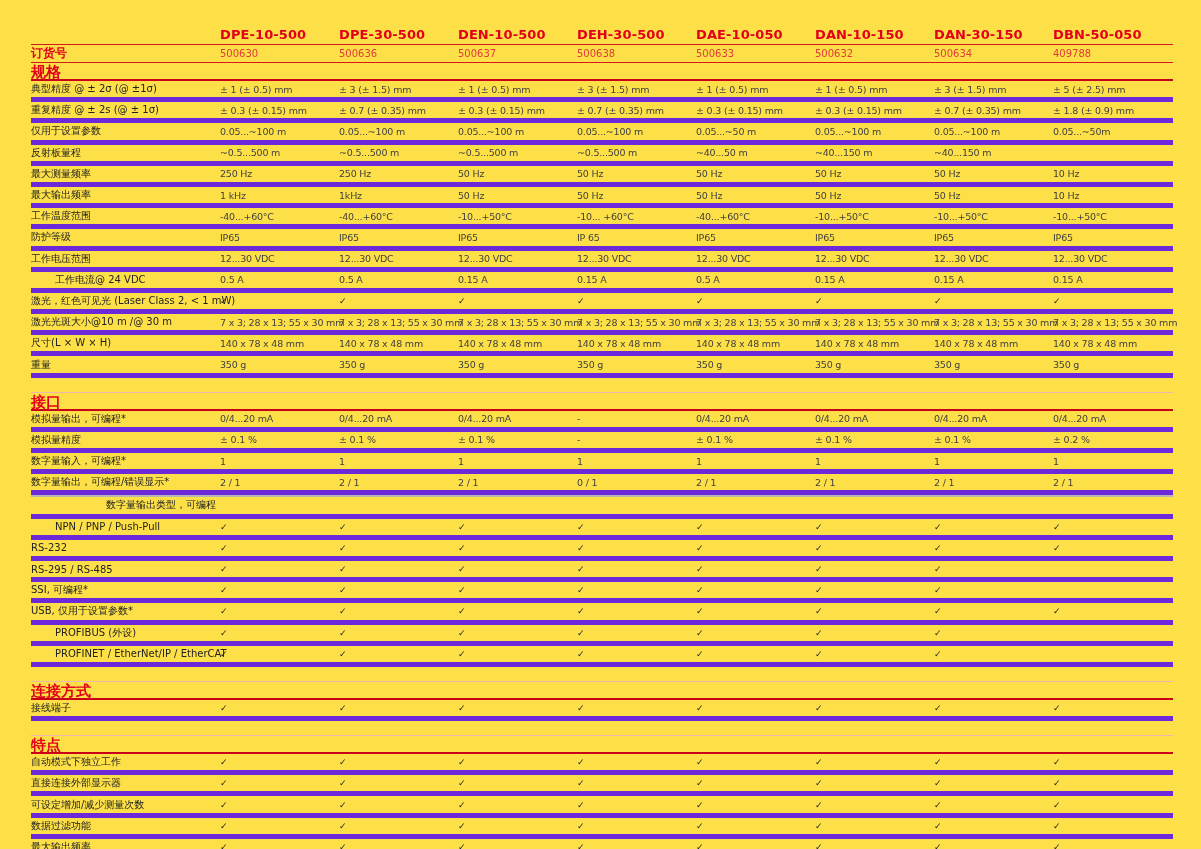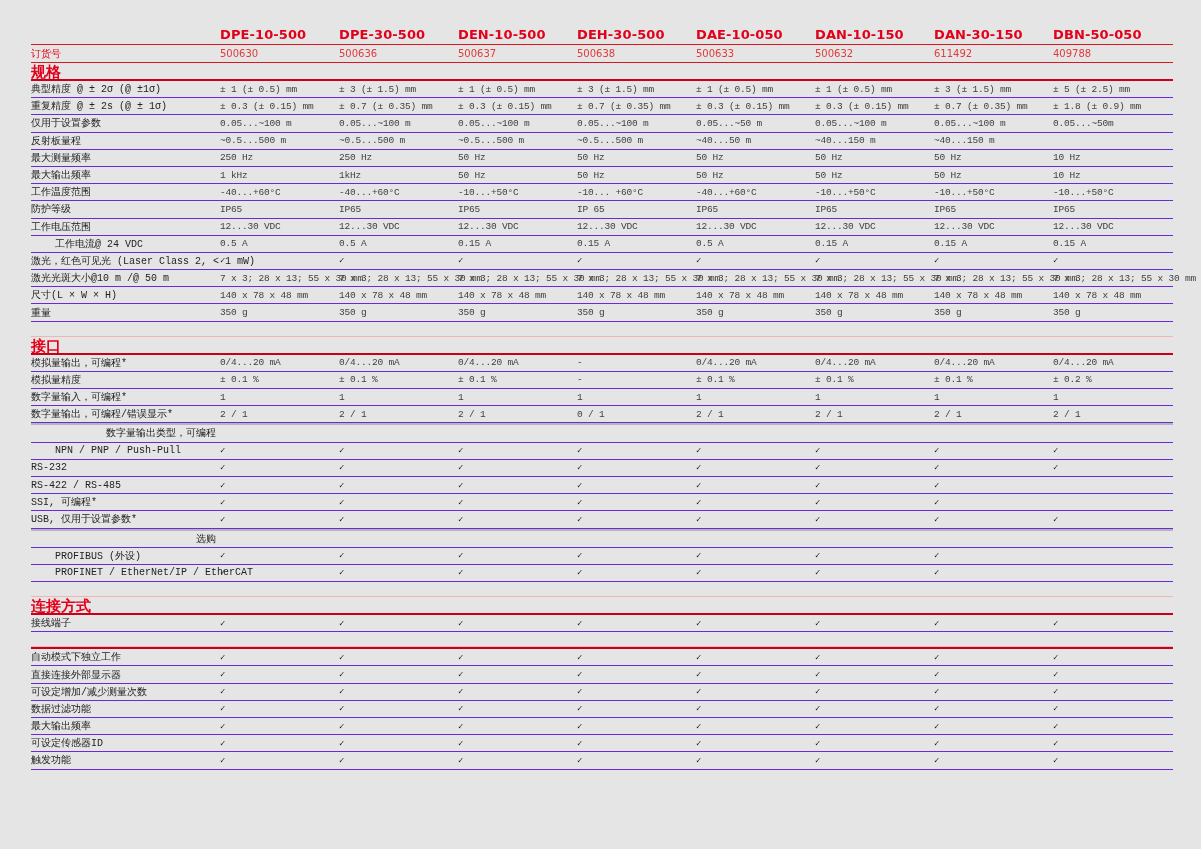--- a/index.html
+++ b/index.html
@@ -5,44 +5,44 @@
   :root{
     --red:#e2001a;
     --red-line:#d8randomness;
   }
   html,body{margin:0;padding:0;}
   body{
     width:1201px;height:849px;background:#ffffff;
     font-family:"DejaVu Sans","Liberation Sans",sans-serif;
     -webkit-font-smoothing:antialiased;
   }
-  .page{position:relative;width:1201px;height:849px;background:#e5e5e5;overflow:hidden;}
+  .page{position:relative;width:1201px;height:849px;background:#fde047;overflow:hidden;}
   .tablewrap{position:absolute;left:31px;top:24px;width:1142px;}
   .row{display:grid;grid-template-columns:189px repeat(8,119px);align-items:center;}
   .cell{white-space:nowrap;padding-right:4px;}
 
   
   .model-row{height:20px;align-items:end;}
   .model{color:var(--red);font-weight:bold;font-size:13px;letter-spacing:.1px;padding-bottom:2px;}
 
   .line-red-1{height:1px;background:#d7181f;}
   .line-red-2{height:2px;background:#c8001a;}
   .line-pink{height:1px;background:#f0b5ae;}
 
   
   .order-row{height:17px;}
-  .order-label{color:var(--red);font-weight:normal;font-size:10px;}
+  .order-label{color:var(--red);font-weight:bold;font-size:12px;}
   .order-num{color:#e03a3a;font-size:10px;}
 
   
   .sec-title-row{height:16px;}
   .sec-title{color:var(--red);font-weight:bold;font-size:15px;}
 
   
-  .data-row{height:16.2px;border-bottom:1px solid #6d28d9;font-family:Liberation Mono, monospace;}
+  .data-row{height:16.2px;border-bottom:5px solid #6d28d9;}
   .data-row.group-row{border-top:2px solid #b6b6b6;text-align:right;}
   .label{font-size:10px;color:#222;}
   .label.indent{padding-left:24px;}
   .val{font-size:9.5px;color:#3f3f3f;letter-spacing:-0.2px;}
   .val.check{font-size:9px;color:#1f1f1f;letter-spacing:0;}
   .sec-gap{height:14px;}
 </style>
 </head>
 <body>
 
@@ -61,21 +61,21 @@
       </div>
       <div class="line-red-1"></div>
       <div class="row order-row">
         <div class="cell order-label">订货号</div>
         <div class="cell order-num">500630</div>
         <div class="cell order-num">500636</div>
         <div class="cell order-num">500637</div>
         <div class="cell order-num">500638</div>
         <div class="cell order-num">500633</div>
         <div class="cell order-num">500632</div>
-        <div class="cell order-num">611492</div>
+        <div class="cell order-num">500634</div>
         <div class="cell order-num">409788</div>
       </div>
       <div class="line-red-1"></div>
       <div class="row sec-title-row">
         <div class="cell sec-title">规格</div>
       </div>
       <div class="line-red-2"></div>
       <div class="row data-row">
         <div class="cell label">典型精度 @ ± 2σ (@ ±1σ)</div>
         <div class="cell val">± 1 (± 0.5) mm</div>
@@ -191,21 +191,21 @@
         <div class="cell val check">✓</div>
         <div class="cell val check">✓</div>
         <div class="cell val check">✓</div>
         <div class="cell val check">✓</div>
         <div class="cell val check">✓</div>
         <div class="cell val check">✓</div>
         <div class="cell val check">✓</div>
         <div class="cell val check">✓</div>
       </div>
       <div class="row data-row">
-        <div class="cell label">激光光斑大小@10 m /@ 50 m</div>
+        <div class="cell label">激光光斑大小@10 m /@ 30 m</div>
         <div class="cell val">7 x 3; 28 x 13; 55 x 30 mm</div>
         <div class="cell val">7 x 3; 28 x 13; 55 x 30 mm</div>
         <div class="cell val">7 x 3; 28 x 13; 55 x 30 mm</div>
         <div class="cell val">7 x 3; 28 x 13; 55 x 30 mm</div>
         <div class="cell val">7 x 3; 28 x 13; 55 x 30 mm</div>
         <div class="cell val">7 x 3; 28 x 13; 55 x 30 mm</div>
         <div class="cell val">7 x 3; 28 x 13; 55 x 30 mm</div>
         <div class="cell val">7 x 3; 28 x 13; 55 x 30 mm</div>
       </div>
       <div class="row data-row">
@@ -307,21 +307,21 @@
         <div class="cell val check">✓</div>
         <div class="cell val check">✓</div>
         <div class="cell val check">✓</div>
         <div class="cell val check">✓</div>
         <div class="cell val check">✓</div>
         <div class="cell val check">✓</div>
         <div class="cell val check">✓</div>
         <div class="cell val check">✓</div>
       </div>
       <div class="row data-row">
-        <div class="cell label">RS-422 / RS-485</div>
+        <div class="cell label">RS-295 / RS-485</div>
         <div class="cell val check">✓</div>
         <div class="cell val check">✓</div>
         <div class="cell val check">✓</div>
         <div class="cell val check">✓</div>
         <div class="cell val check">✓</div>
         <div class="cell val check">✓</div>
         <div class="cell val check">✓</div>
         <div class="cell val"></div>
       </div>
       <div class="row data-row">
@@ -338,31 +338,20 @@
       <div class="row data-row">
         <div class="cell label">USB, 仅用于设置参数*</div>
         <div class="cell val check">✓</div>
         <div class="cell val check">✓</div>
         <div class="cell val check">✓</div>
         <div class="cell val check">✓</div>
         <div class="cell val check">✓</div>
         <div class="cell val check">✓</div>
         <div class="cell val check">✓</div>
         <div class="cell val check">✓</div>
-      </div>
-      <div class="row data-row group-row">
-        <div class="cell label">选购</div>
-        <div class="cell val"></div>
-        <div class="cell val"></div>
-        <div class="cell val"></div>
-        <div class="cell val"></div>
-        <div class="cell val"></div>
-        <div class="cell val"></div>
-        <div class="cell val"></div>
-        <div class="cell val"></div>
       </div>
       <div class="row data-row">
         <div class="cell label indent">PROFIBUS (外设)</div>
         <div class="cell val check">✓</div>
         <div class="cell val check">✓</div>
         <div class="cell val check">✓</div>
         <div class="cell val check">✓</div>
         <div class="cell val check">✓</div>
         <div class="cell val check">✓</div>
         <div class="cell val check">✓</div>
@@ -391,20 +380,23 @@
         <div class="cell val check">✓</div>
         <div class="cell val check">✓</div>
         <div class="cell val check">✓</div>
         <div class="cell val check">✓</div>
         <div class="cell val check">✓</div>
         <div class="cell val check">✓</div>
         <div class="cell val check">✓</div>
       </div>
       <div class="sec-gap"></div>
       <div class="line-pink"></div>
+      <div class="row sec-title-row">
+        <div class="cell sec-title">特点</div>
+      </div>
       <div class="line-red-2"></div>
       <div class="row data-row">
         <div class="cell label">自动模式下独立工作</div>
         <div class="cell val check">✓</div>
         <div class="cell val check">✓</div>
         <div class="cell val check">✓</div>
         <div class="cell val check">✓</div>
         <div class="cell val check">✓</div>
         <div class="cell val check">✓</div>
         <div class="cell val check">✓</div>

